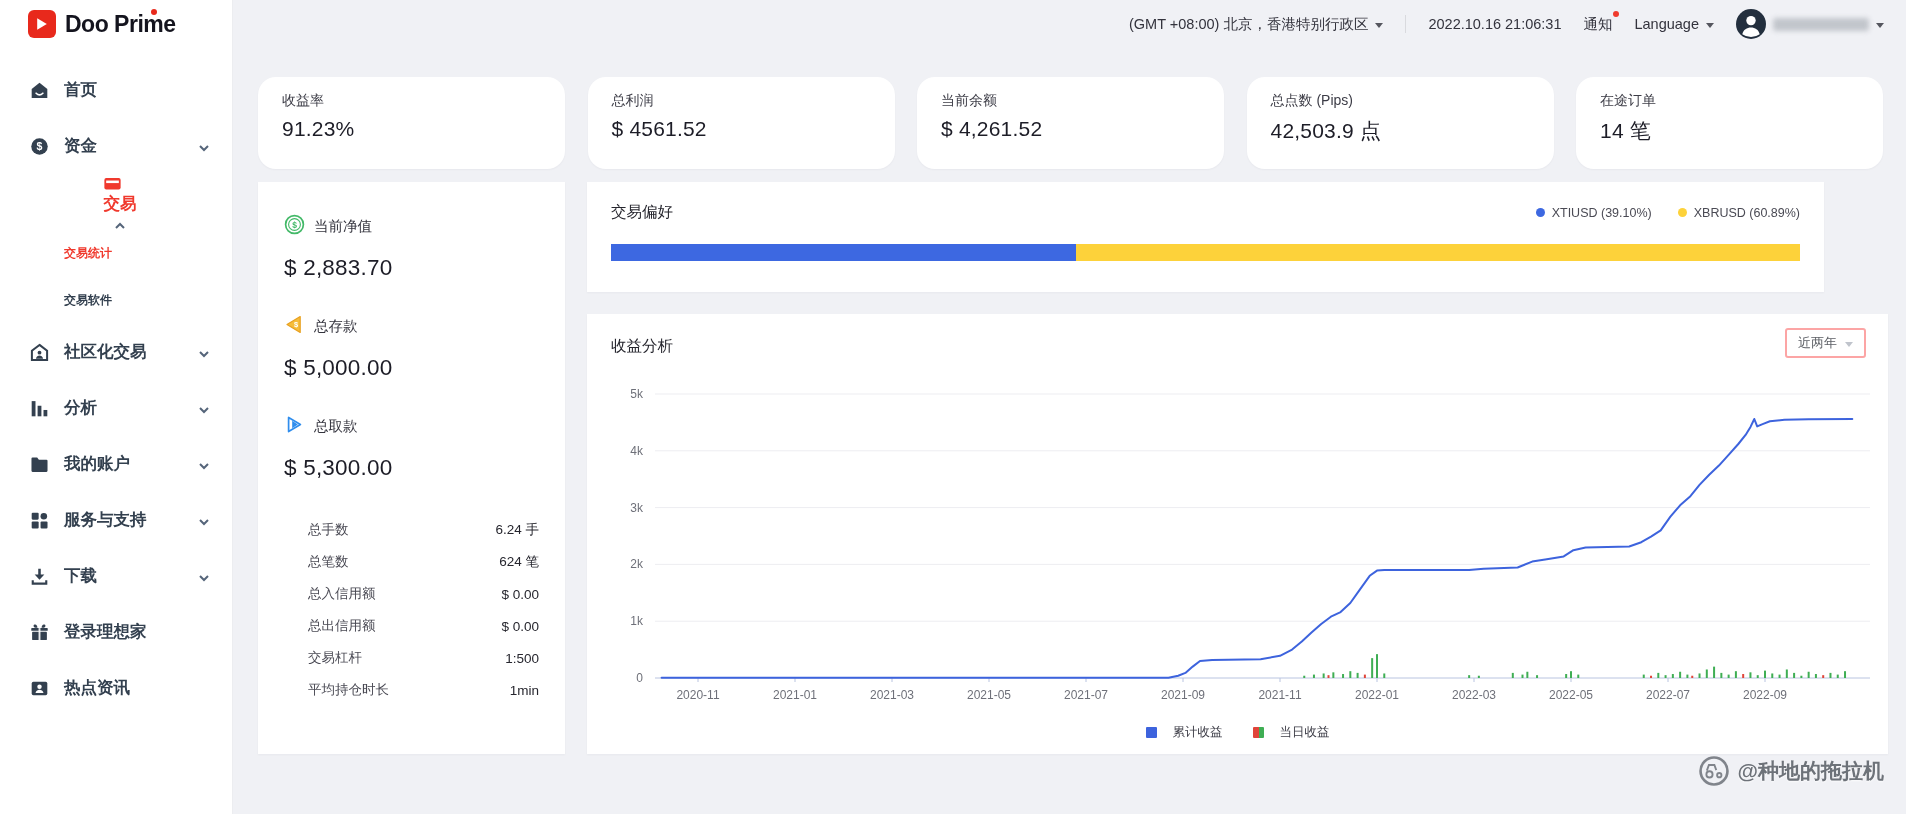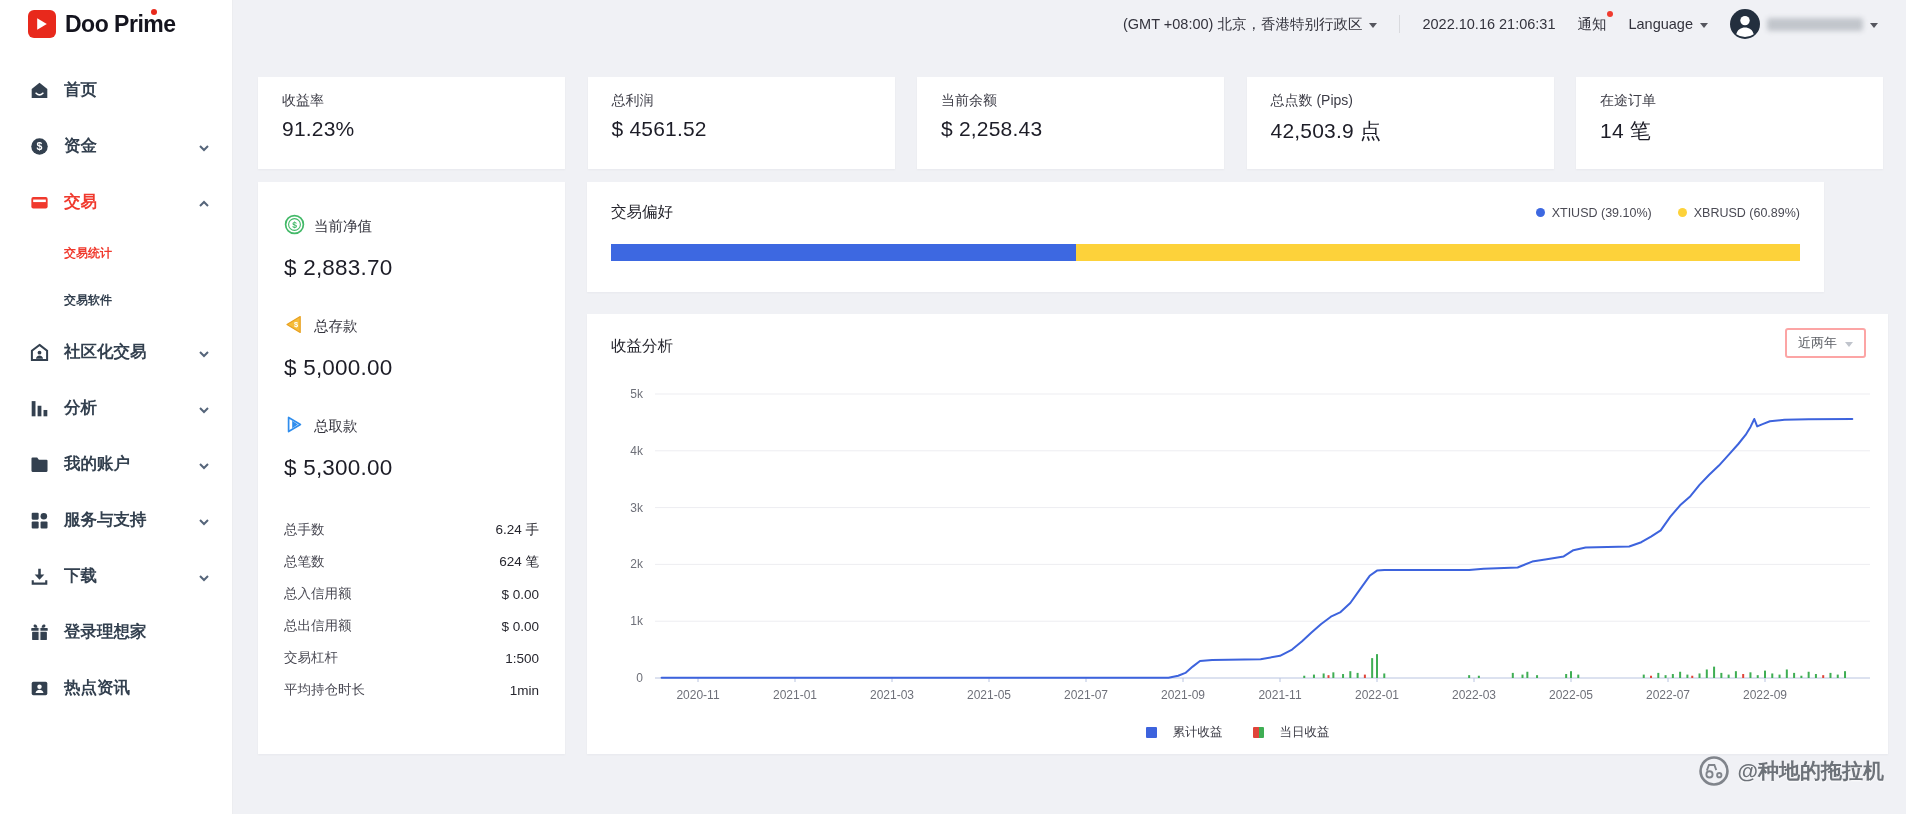--- a/index.html
+++ b/index.html
@@ -17,54 +17,54 @@
   .logo-text .idot { position:absolute; left:86px; top:-2px; width:6px; height:6px; border-radius:50%;
     background:#e8291c; }
   .nav { position:absolute; left:0; top:62px; width:100%; display:flex; flex-direction:column; }
   .nav-item { display:flex; align-items:center; height:56px; padding:0 22px 0 30px; cursor:pointer;
     color:#33404f; }
   .nav-item .nav-icon { width:19px; height:19px; margin-right:15px; flex:0 0 19px; }
   .nav-icon svg { width:100%; height:100%; fill:currentColor; }
   .nav-label { font-size:16.5px; font-weight:700; flex:1 1 auto; }
   .nav-chevron { width:12px; height:12px; color:#55657a; }
   .nav-chevron svg { width:12px; height:12px; fill:none; stroke:currentColor; stroke-width:2; }
-  .nav-item.active { color:#f0392d; }
+  .nav-item.active { color:#f0392d;flex-direction:column; }
   .nav-sub { display:flex; align-items:center; height:47px; padding-left:64px; font-size:12px;
     font-weight:700; color:#33404f; cursor:pointer; }
   .nav-sub.active { color:#f0392d; }
 
   
   .topbar { position:absolute; left:233px; top:0; right:0; height:48px; display:flex;
-    align-items:center; justify-content:flex-end; gap:22px; padding-right:28px; font-size:14.5px; color:#33333d; }
+    align-items:center; justify-content:flex-end; gap:22px; padding-right:22px; font-size:14.5px; color:#33333d; }
   .tz, .lang, .usermenu, .notice { display:flex; align-items:center; gap:7px; cursor:pointer; }
   .caret { width:0; height:0; border-left:4.5px solid transparent; border-right:4.5px solid transparent;
     border-top:5.5px solid #55565e; margin-top:2px; }
   .vdiv { width:1px; height:18px; background:#d9dade; }
   .notice { position:relative; }
   .notice .dot { position:absolute; right:-7px; top:-4px; width:6px; height:6px; border-radius:50%; background:#f03b2e; }
   .avatar { width:30px; height:30px; }
   .name-blur { width:96px; height:13px; border-radius:3px; background:#c2c6cc; filter:blur(2.5px); }
 
   
   .cards { position:absolute; left:258px; top:77px; display:grid; grid-template-columns:repeat(5,307px);
     grid-gap:22.5px; }
-  .card { background:#fff; height:92px; padding:15px 24px; box-shadow:0 1px 2px rgba(20,30,50,0.04); }
+  .card { background:#fff; height:92px; padding:15px 24px; box-shadow:0 1px 2px rgba(20,30,50,0.04);border-radius:18px; }
   .card-label { font-size:14px; color:#3c3c46; }
   .card-value { font-size:21px; font-weight:500; color:#1d1d27; margin-top:7px; letter-spacing:0.2px; }
 
   
   .summary { position:absolute; left:258px; top:182px; width:307px; height:572px; background:#fff;
     padding:32px 26px 0 26px; box-shadow:0 1px 2px rgba(20,30,50,0.04); }
   .sum-block { margin-bottom:33px; }
   .sum-head { display:flex; align-items:center; gap:9px; font-size:14.5px; color:#33333d; }
   .sum-head svg { width:21px; height:21px; }
   .sum-value { font-size:22.5px; font-weight:500; color:#1d1d27; margin-top:17px; letter-spacing:0.2px; }
   .sum-table { margin-top:6px; }
   .sum-row { display:flex; justify-content:space-between; align-items:center; height:32px;
-    font-size:13.5px; }
+    font-size:13.5px;margin-left:24px; }
   .sum-row .k { color:#4a4a54; }
   .sum-row .v { color:#26262e; }
 
   
   .pref { position:absolute; left:587px; top:182px; width:1237px; height:110px; background:#fff;
     padding:20px 24px; box-shadow:0 1px 2px rgba(20,30,50,0.04); }
   .pref-head { display:flex; align-items:center; justify-content:space-between; }
   .panel-title { font-size:15.5px; font-weight:500; color:#26262e; }
   .pref-legend { display:flex; gap:26px; }
   .pl-item { display:flex; align-items:center; gap:7px; font-size:12.5px; color:#4a4a54; cursor:pointer;justify-content:flex-end; }
@@ -240,21 +240,21 @@
     <div class="card">
       <div class="card-label">收益率</div>
       <div class="card-value">91.23%</div>
     </div>
     <div class="card">
       <div class="card-label">总利润</div>
       <div class="card-value">$ 4561.52</div>
     </div>
     <div class="card">
       <div class="card-label">当前余额</div>
-      <div class="card-value">$ 2,258.43</div>
+      <div class="card-value">$ 4,261.52</div>
     </div>
     <div class="card">
       <div class="card-label">总点数 (Pips)</div>
       <div class="card-value">42,503.9 点</div>
     </div>
     <div class="card">
       <div class="card-label">在途订单</div>
       <div class="card-value">14 笔</div>
     </div>
   </div>

